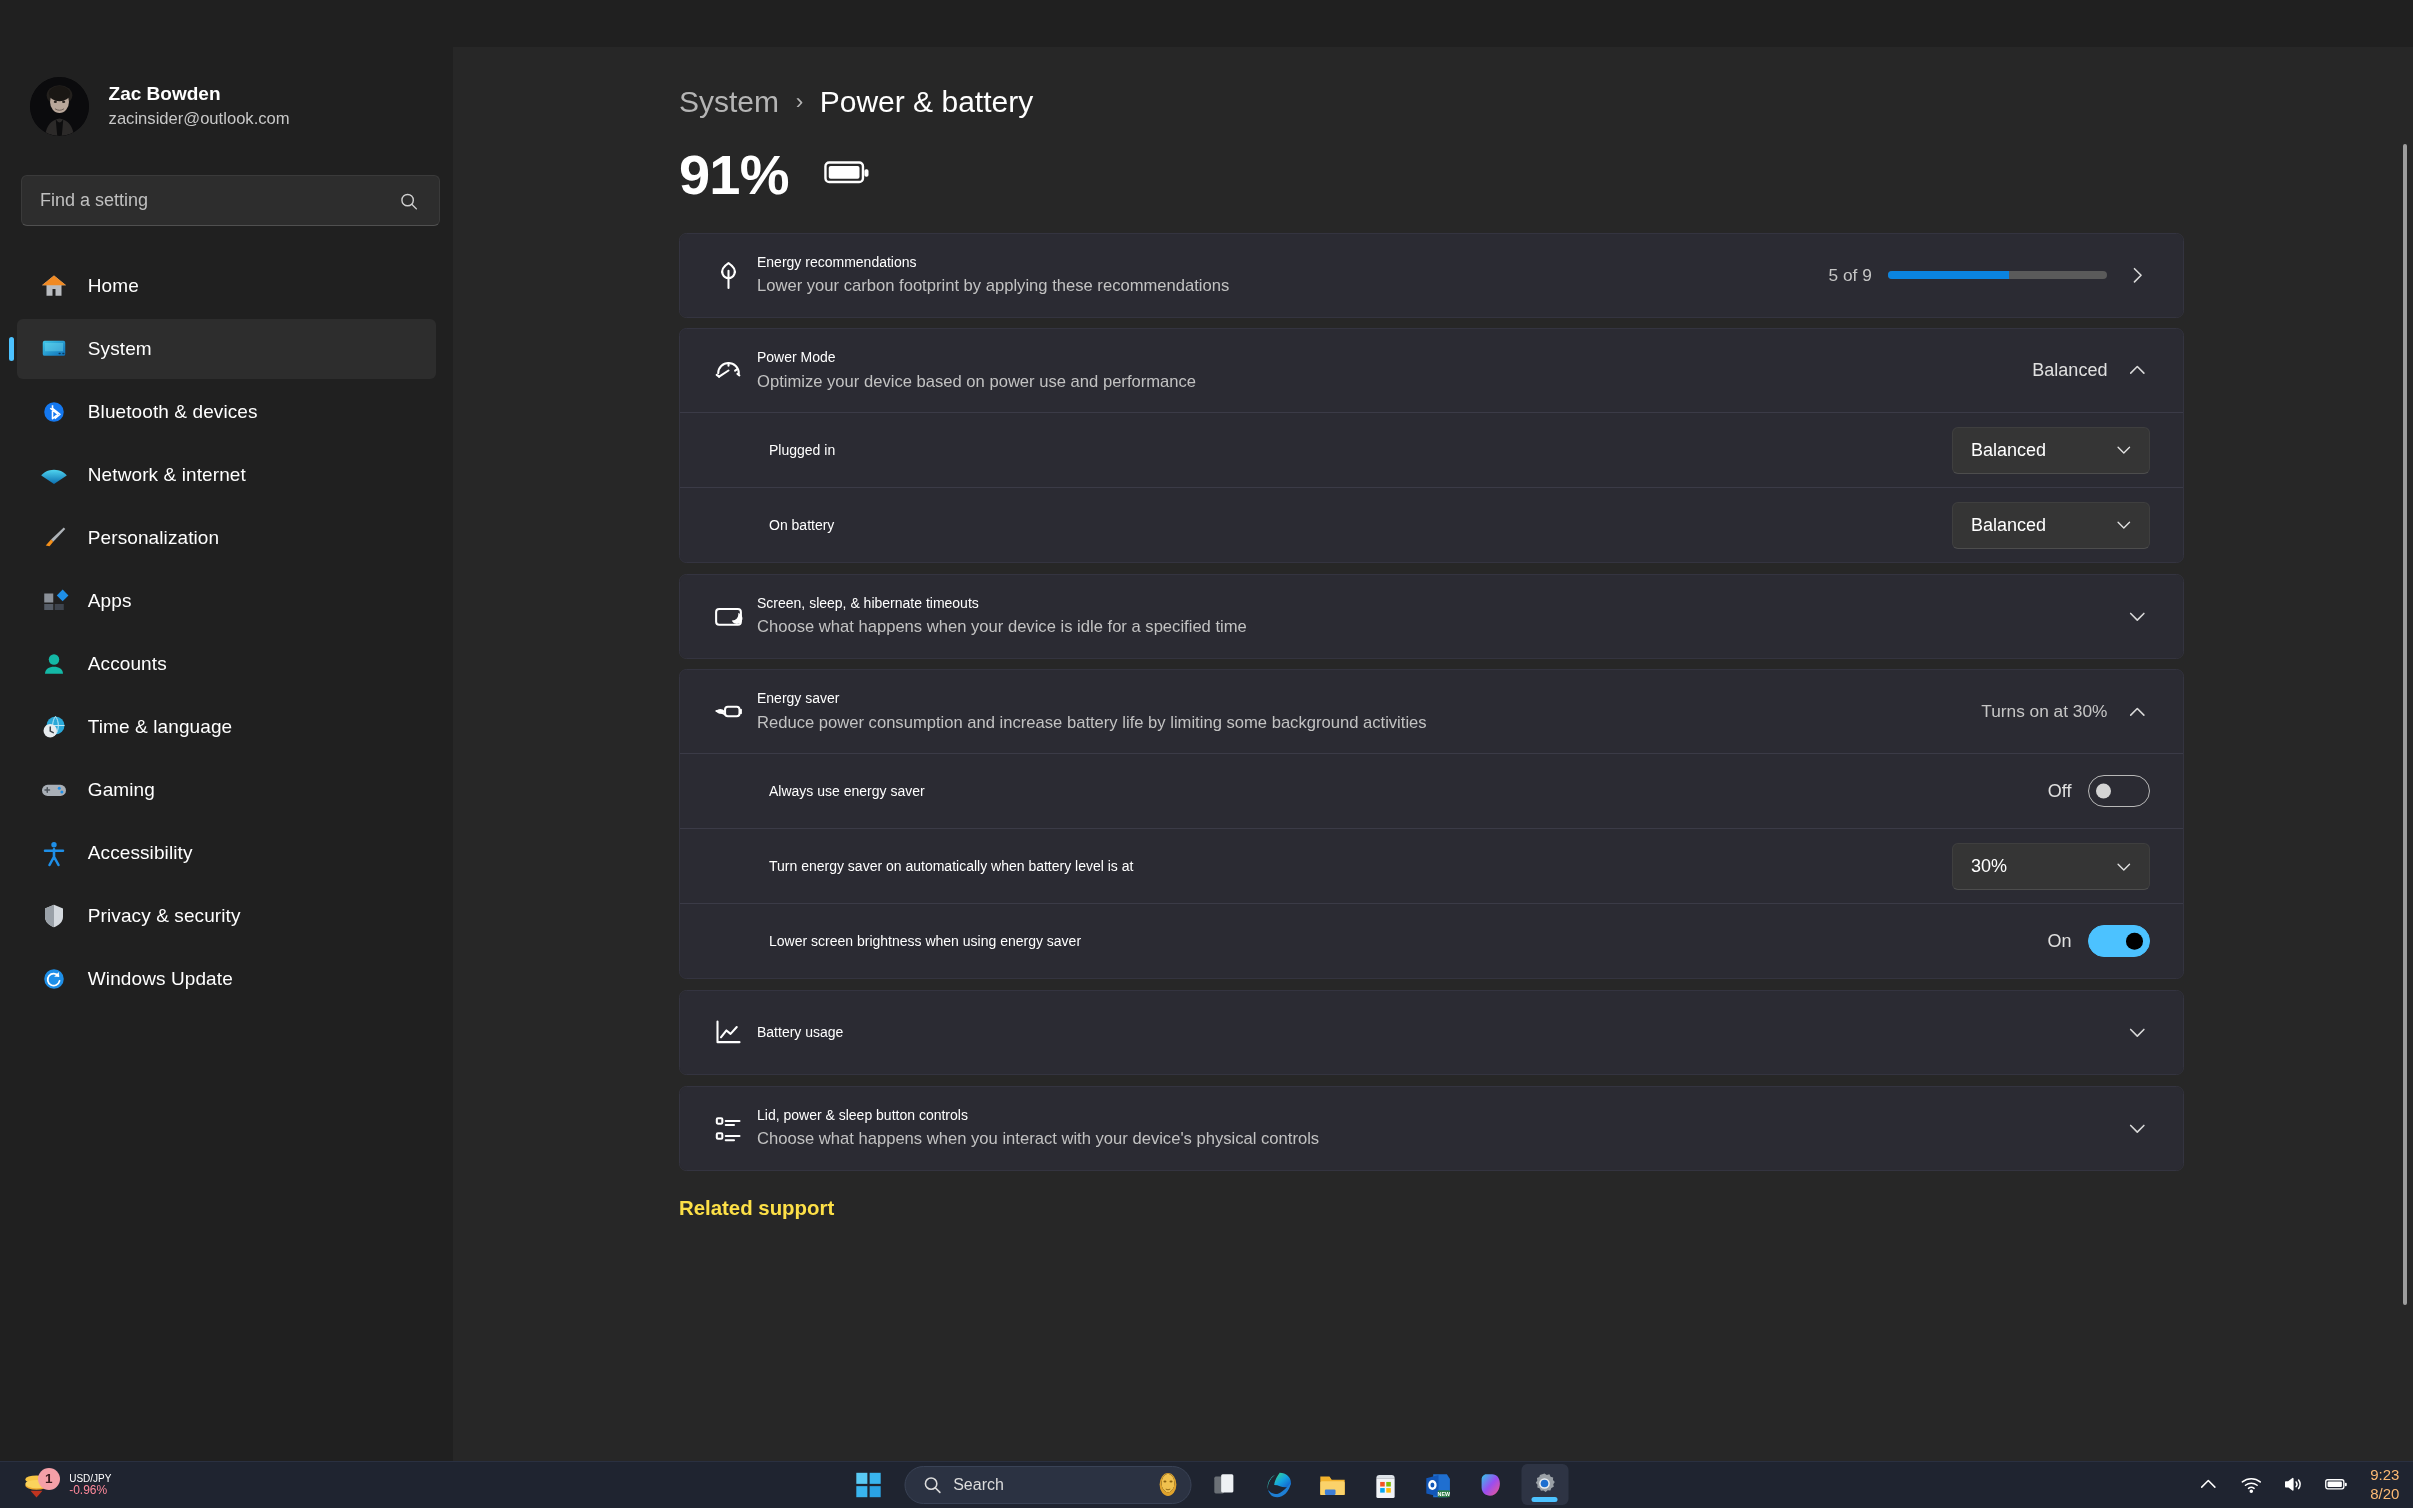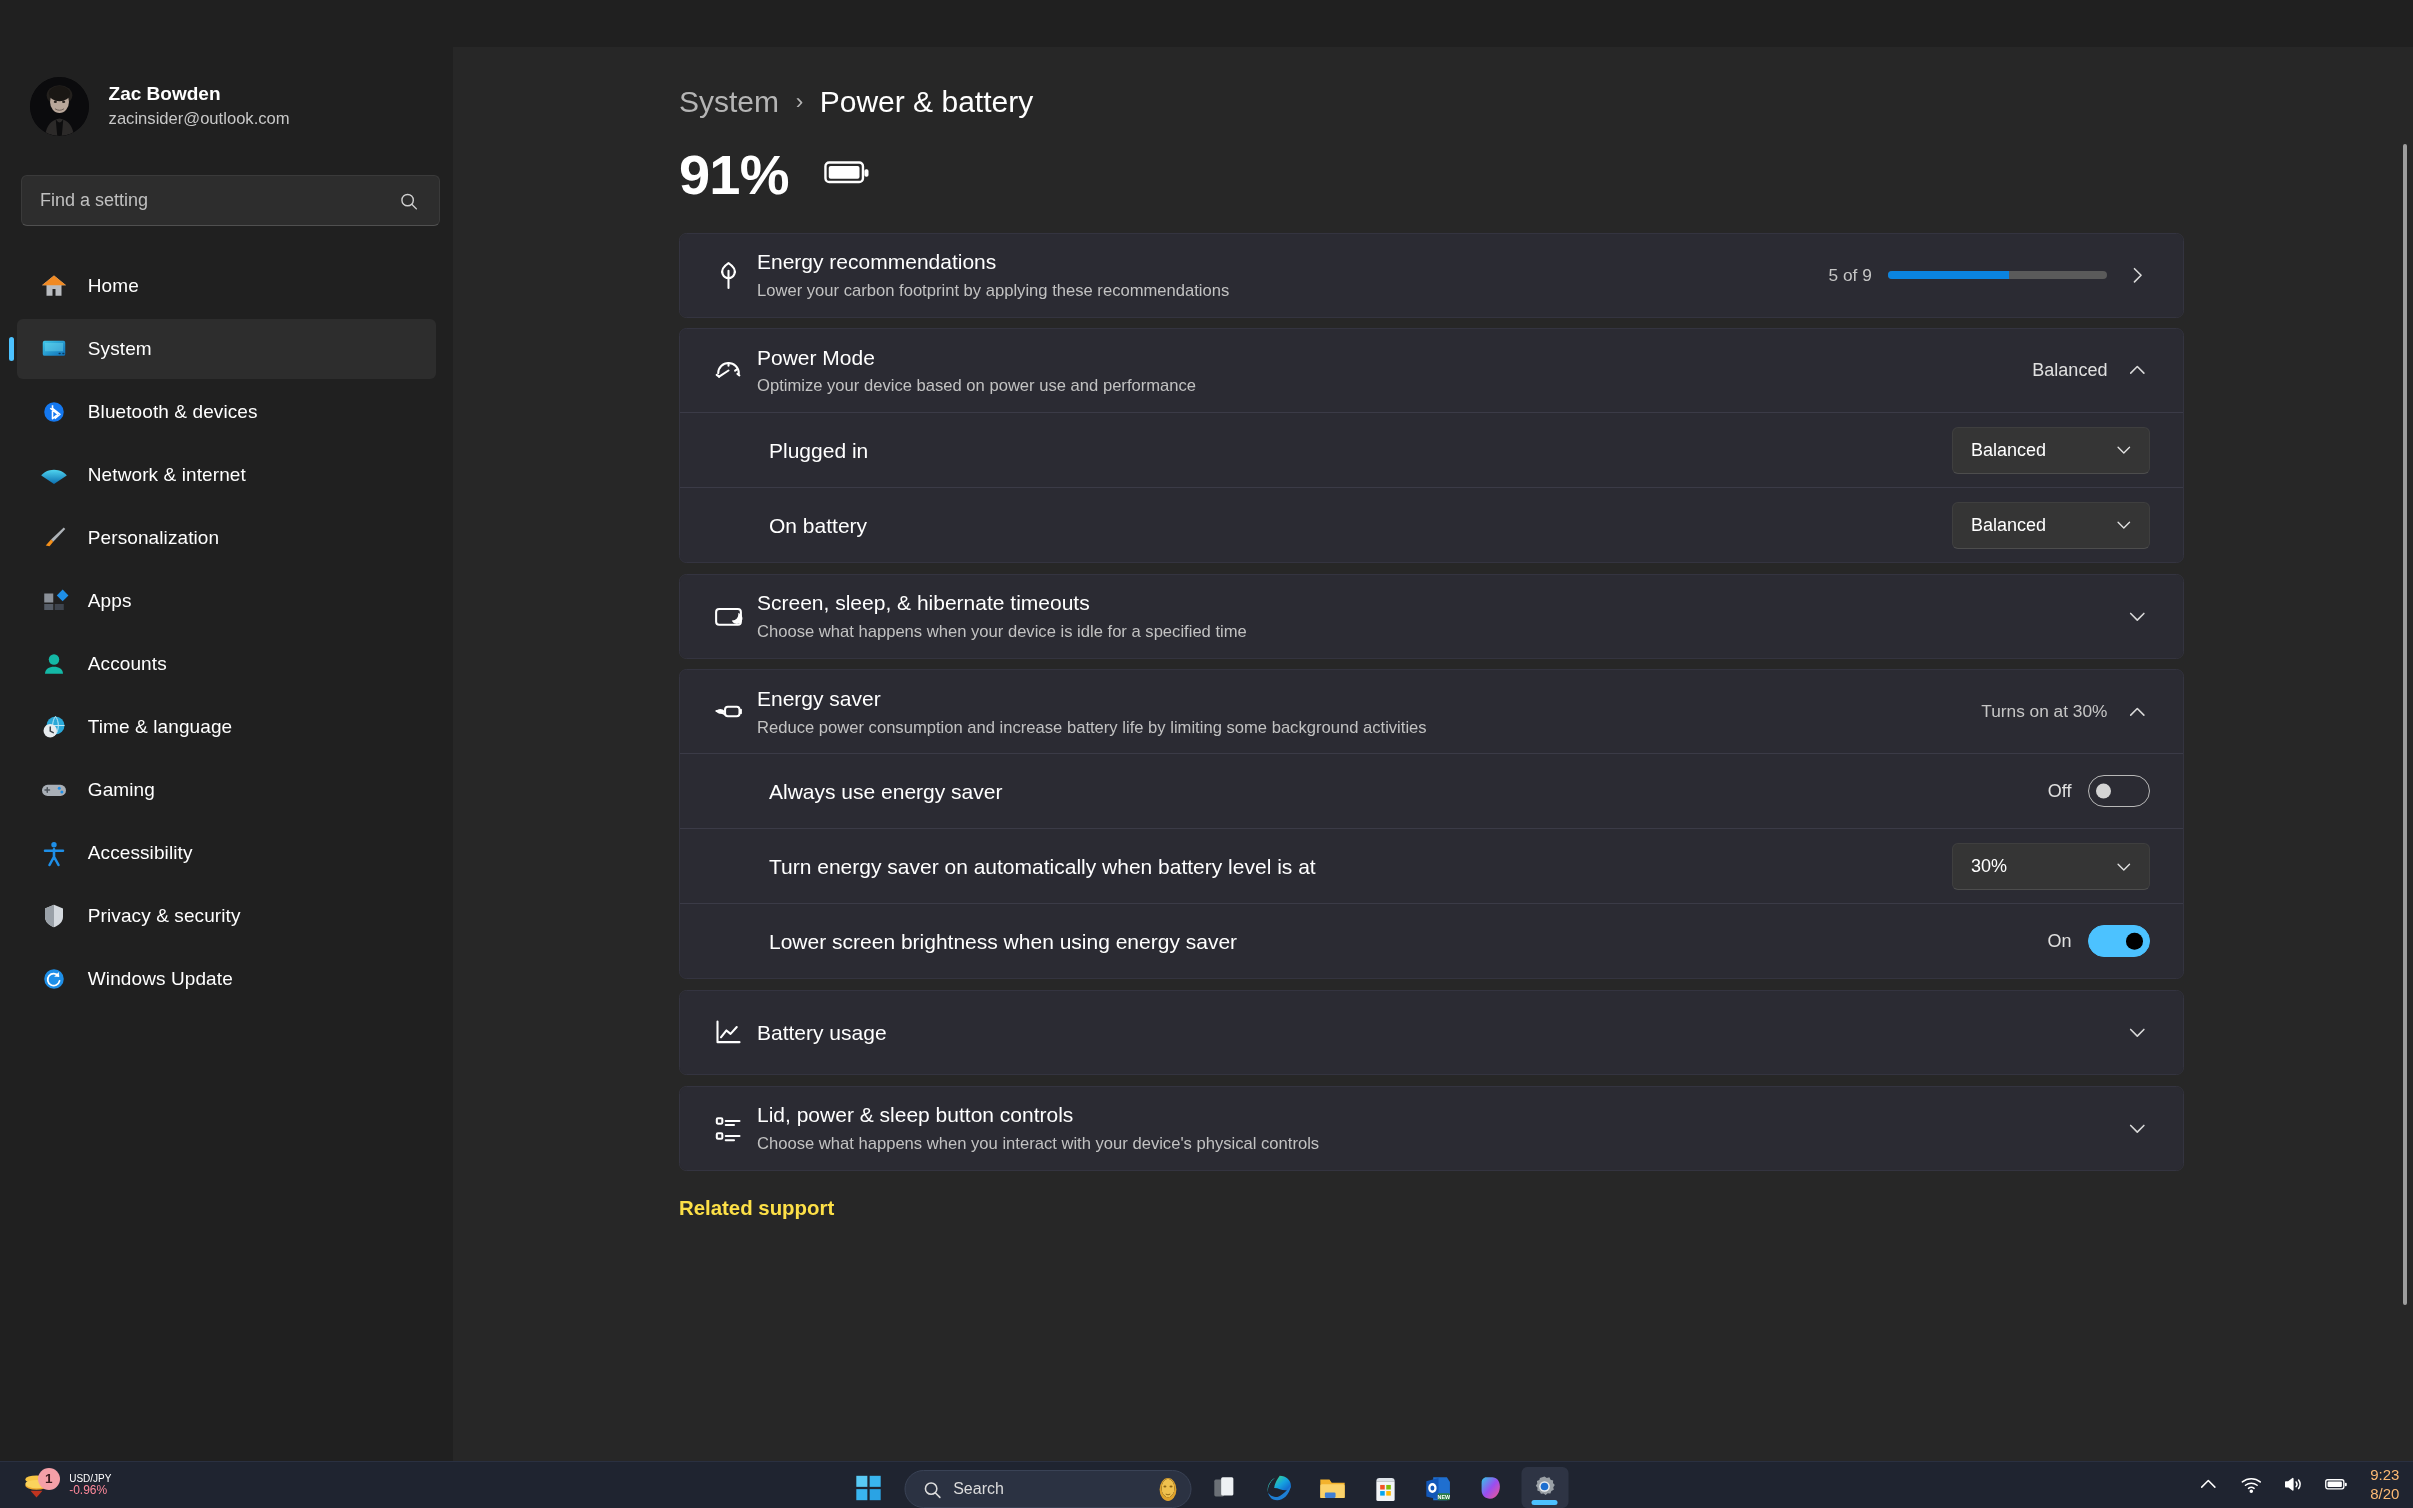--- a/index.html
+++ b/index.html
@@ -55,21 +55,21 @@
   .batticon { margin-left:35px; }
 
   .cards { margin:26px 0 0 226px; width:1505px; }
   .card { background:#2b2b33; border:0.8px solid #343440; border-radius:7.5px; margin-bottom:10.6px; overflow:hidden; }
   .row { display:flex; align-items:center; min-height:78px; padding:0 33px 0 32px; }
   .row.head { min-height:83px; background:#2b2b33; }
   .row.sub { min-height:75px; border-top:0.8px solid #3b3b47; padding-left:89px; background:#2b2b33; }
   .rowicon { width:45px; flex:none; display:flex; align-items:center; }
   .rowicon svg { width:33px; height:33px; }
   .rowtext { flex:1; min-width:0; }
-  .rtitle { color:#ffffff; font-size:21px; line-height:1.3; }
+  .rtitle { color:#ffffff; font-size:14px; line-height:1.3; }
   .rsub { color:#c2c2c2; font-size:16.6px; line-height:1.35; margin-top:4.5px; }
   .rowright { display:flex; align-items:center; margin-left:auto; gap:16.6px; }
   .rvalue { color:#e0e0e0; font-size:18px;text-align:center; }
   .rvalue.dim { color:#c6c6c6; font-size:17.3px; }
   .chev { width:26px; height:26px; display:flex; align-items:center; justify-content:center; }
   .chev svg { width:22.6px; height:22.6px; }
 
   .progress { width:219px; height:7.5px; border-radius:4.5px; background:#5a5a5a; overflow:hidden; }
   .progress > i { display:block; height:100%; background:#0a84e0; }
 
@@ -92,21 +92,21 @@
   
   .taskbar { position:absolute; left:0; bottom:0; width:2413px; height:47px; background:#1f2430; border-top:0.8px solid #2a3040; }
   .widget { position:absolute; left:9px; top:0; height:47px; display:flex; align-items:center; padding:0 10.6px; }
   .widget .coins { position:relative; width:39px; height:33px; flex:none; }
   .widget .coins svg { width:39px; height:33px; }
   .widget .badge { position:absolute; left:18px; top:-1.5px; width:22.6px; height:22.6px; border-radius:50%; background:#f4a0a8; color:#3a1c20; font-size:13.6px; font-weight:700; display:flex; align-items:center; justify-content:center; }
   .widget .wtext { margin-left:10.6px; }
   .widget .wpair { color:#ffffff; font-size:10px; line-height:1.15; }
   .widget .wchg { color:#ff8a9b; font-size:12px; line-height:1.15; }
 
-  .tb-center { position:absolute; left:50%; transform:translateX(-50%); bottom:0; height:47px; display:flex; align-items:flex-end; gap:6px; }
+  .tb-center { position:absolute; left:50%; transform:translateX(-50%); bottom:0; height:47px; display:flex; align-items:center; gap:6px; }
   .tbicon { width:47px; height:41px; display:flex; align-items:center; justify-content:center; border-radius:6px; position:relative; }
   .tbicon svg { width:32px; height:32px; }
   .tbicon.active { background:#2e3444; }
   .tbicon.active::after { content:""; position:absolute; bottom:3px; left:50%; transform:translateX(-50%); width:26px; height:5.3px; border-radius:3px; background:#4cc2ff; }
   .searchpill { height:38px; width:287px; background:#2b3242; border:0.8px solid #3a4356; border-radius:19.6px; display:flex; align-items:center; padding:0 7.5px 0 16.6px; margin:0 6px; }
   .searchpill .sp-ic { width:21px; height:21px; flex:none; }
   .searchpill .sp-ic svg { width:21px; height:21px; }
   .searchpill .sp-tx { color:#dcdcdc; font-size:16px; margin-left:10.6px; }
   .searchpill .sp-mask { margin-left:auto; width:29px; height:29px; }
   .searchpill .sp-mask svg { width:29px; height:29px; }

